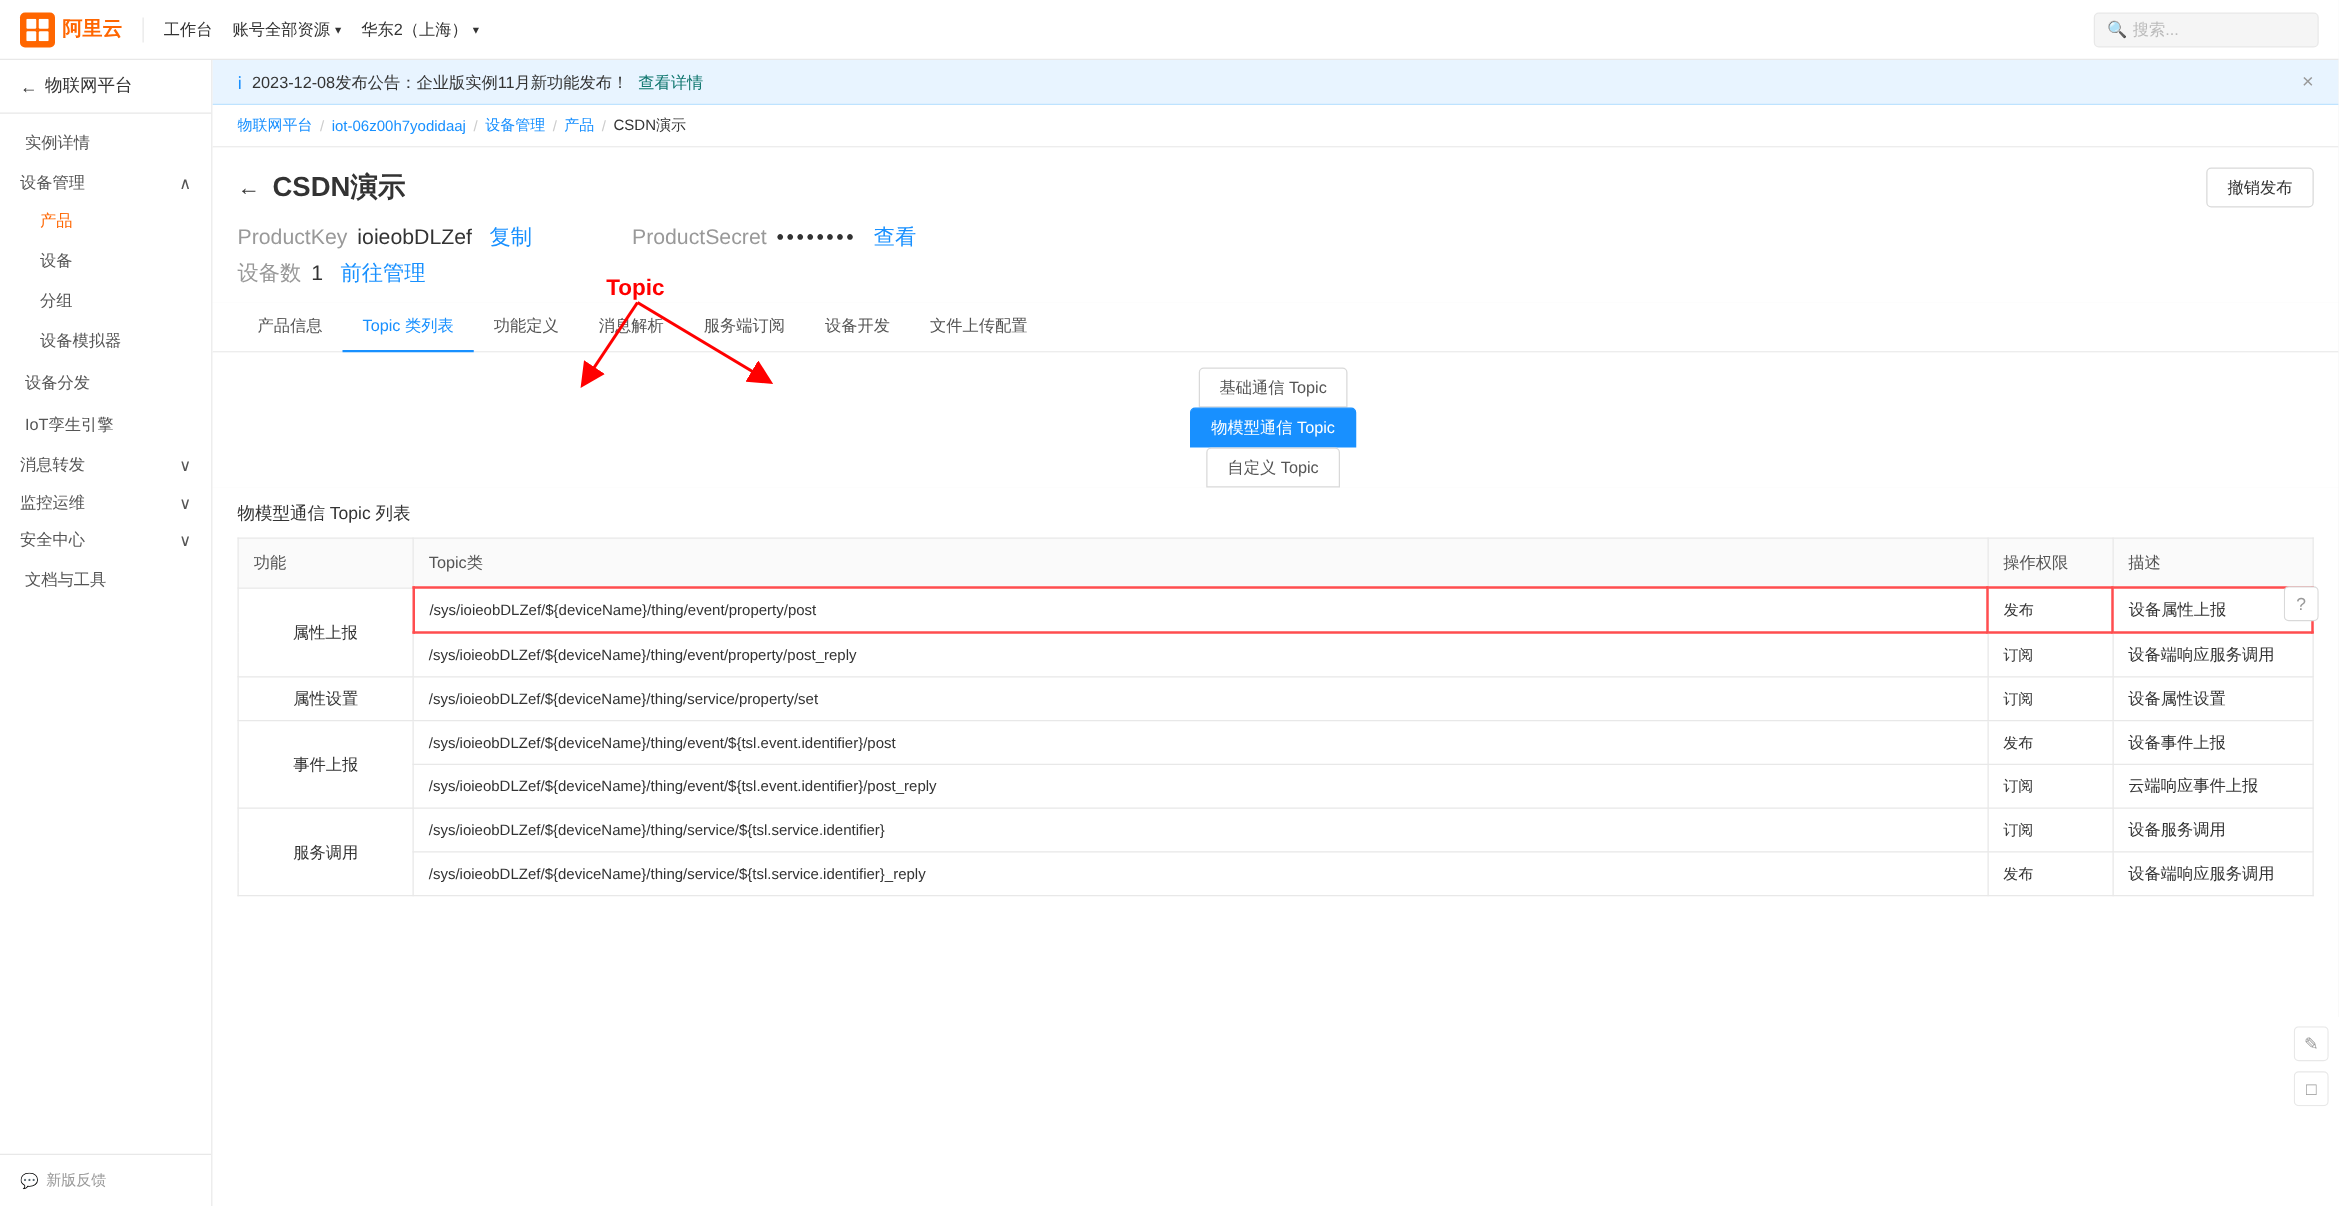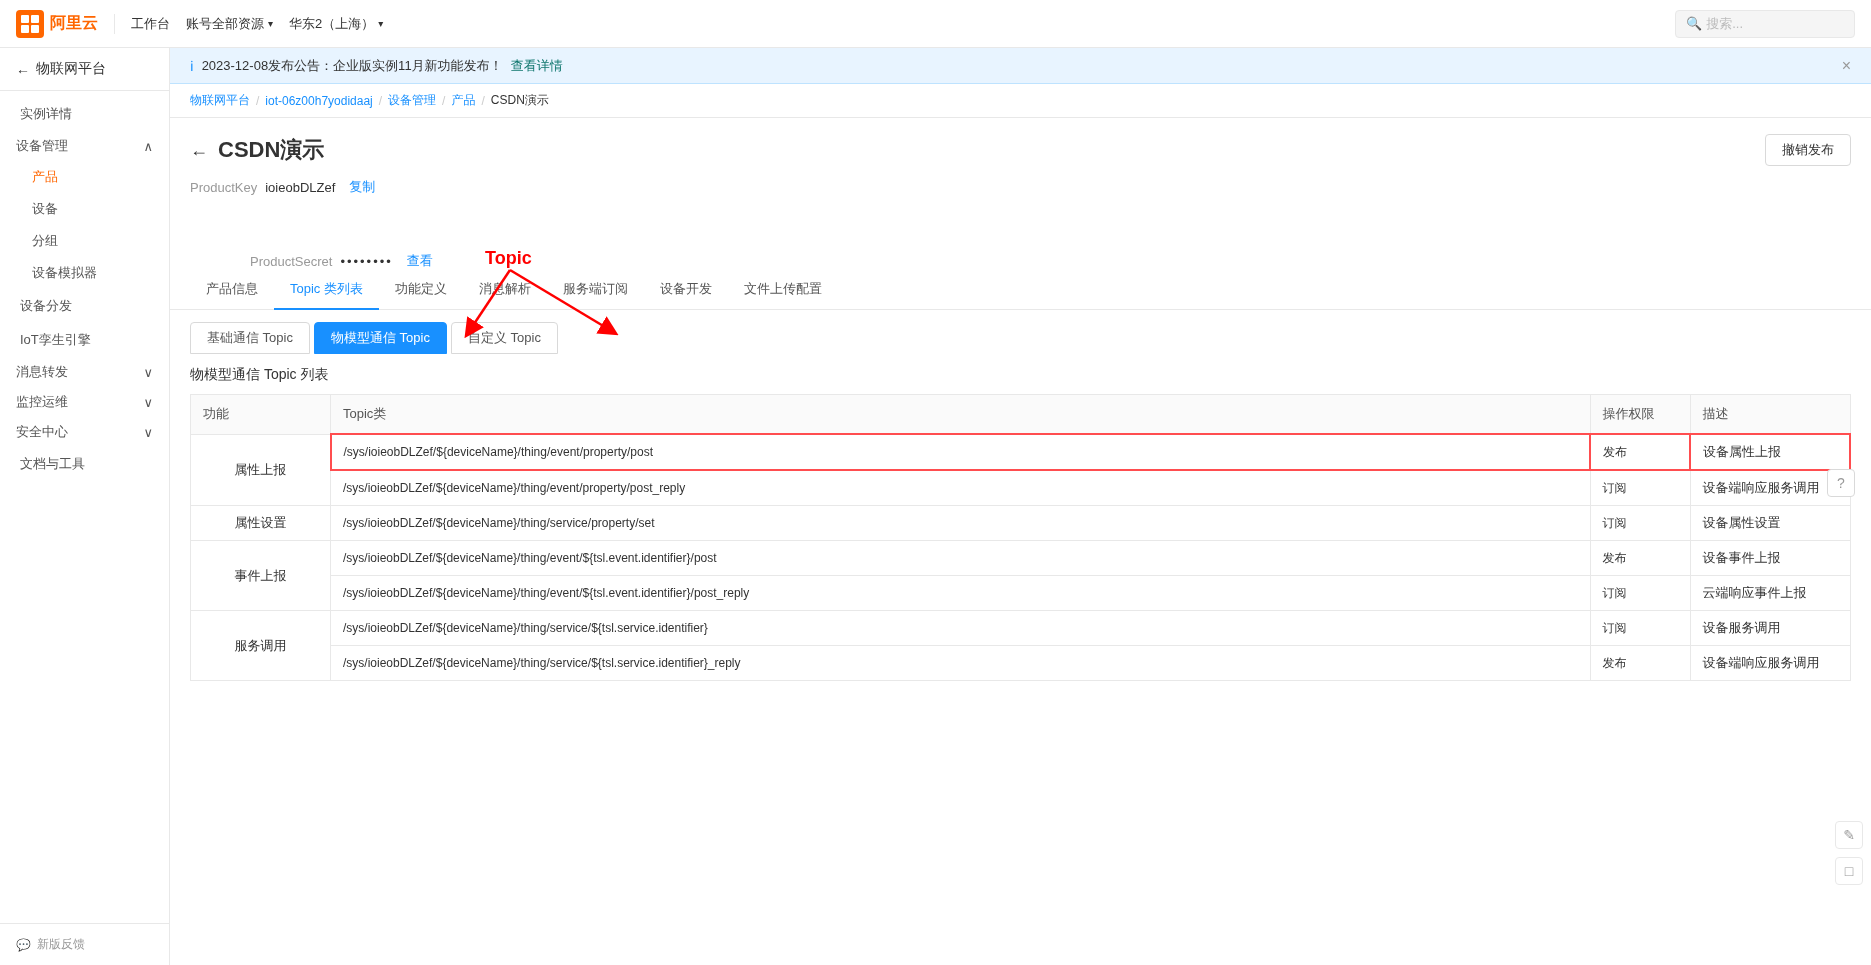--- a/index.html
+++ b/index.html
@@ -43,35 +43,35 @@
     .breadcrumb { padding: 8px 20px; font-size: 12px; color: #999; display: flex; align-items: center; gap: 6px; background: #fff; border-bottom: 1px solid #e8e8e8; flex-shrink: 0; }
     .breadcrumb-sep { color: #ccc; }
     .breadcrumb-link { color: #1890ff; cursor: pointer; }
     .breadcrumb-current { color: #333; }
 
     
     .page-header { padding: 16px 20px 0; background: #fff; flex-shrink: 0; }
     .page-title-row { display: flex; align-items: center; justify-content: space-between; margin-bottom: 12px; }
     .page-title { font-size: 22px; font-weight: 600; color: #333; display: flex; align-items: center; gap: 10px; }
     .back-arrow { cursor: pointer; color: #333; font-size: 18px; }
-    .page-meta { display: flex; gap: 56px; padding-bottom: 0; font-size: 13px; flex-direction: column; }
+    .page-meta { display: flex; gap: 20px; padding-bottom: 0; font-size: 17px; }
     .meta-item { display: flex; align-items: center; gap: 8px; color: #555; }
     .meta-label { color: #999; }
     .meta-value { color: #333; }
     .meta-link { color: #1890ff; cursor: pointer; margin-left: 6px; }
     .meta-secret { color: #333; letter-spacing: 2px; }
     .publish-btn { background: #fff; border: 1px solid #d9d9d9; border-radius: 4px; padding: 6px 16px; cursor: pointer; font-size: 13px; color: #333; }
 
     
     .tabs-row { display: flex; align-items: center; gap: 0; border-bottom: 1px solid #e8e8e8; background: #fff; padding: 0 20px; flex-shrink: 0; }
     .tab-item { padding: 10px 16px; cursor: pointer; font-size: 13px; color: #555; border-bottom: 2px solid transparent; margin-bottom: -1px; }
     .tab-item.active { color: #1890ff; border-bottom-color: #1890ff; font-weight: 500; }
 
     
-    .sub-tabs-row { display: flex; align-items: center; gap: 0; padding: 12px 20px 0; background: #fff; flex-shrink: 0; }
+    .sub-tabs-row { display: flex; align-items: center; gap: 0; padding: 12px 20px 0; background: #fff; flex-shrink: 0; flex-direction: column; }
     .sub-tab { padding: 6px 16px; cursor: pointer; font-size: 13px; color: #555; border: 1px solid #d9d9d9; border-radius: 4px 4px 0 0; background: #fff; margin-right: 4px; }
     .sub-tab.active { color: #fff; background: #1890ff; border-color: #1890ff; }
 
     
     .table-section { flex: 1; overflow-y: auto; background: #fff; padding: 0 20px 20px; }
     .table-section-title { padding: 12px 0 10px; font-size: 14px; font-weight: 500; color: #333; }
     .data-table { width: 100%; border-collapse: collapse; font-size: 13px; }
     .data-table th { background: #fafafa; border: 1px solid #e8e8e8; padding: 10px 12px; text-align: left; color: #555; font-weight: 500; }
     .data-table td { border: 1px solid #e8e8e8; padding: 8px 12px; color: #333; vertical-align: middle; }
     .col-func { width: 140px; }
@@ -211,20 +211,27 @@
           <span class="meta-label">ProductKey</span>
           <span class="meta-value">ioieobDLZef</span>
           <span class="meta-link">复制</span>
         </div>
         <div class="meta-item" style="margin-left:60px;">
           <span class="meta-label">ProductSecret</span>
           <span class="meta-secret">••••••••</span>
           <span class="meta-link">查看</span>
         </div>
       </div>
+      <div class="page-meta" style="margin-top:6px; padding-bottom:12px;">
+        <div class="meta-item">
+          <span class="meta-label">设备数</span>
+          <span class="meta-value">1</span>
+          <span class="meta-link">前往管理</span>
+        </div>
+      </div>
     </div>
 
     <div class="tabs-row">
       <div class="tab-item">产品信息</div>
       <div class="tab-item active">Topic 类列表</div>
       <div class="tab-item">功能定义</div>
       <div class="tab-item">消息解析</div>
       <div class="tab-item">服务端订阅</div>
       <div class="tab-item">设备开发</div>
       <div class="tab-item">文件上传配置</div>

